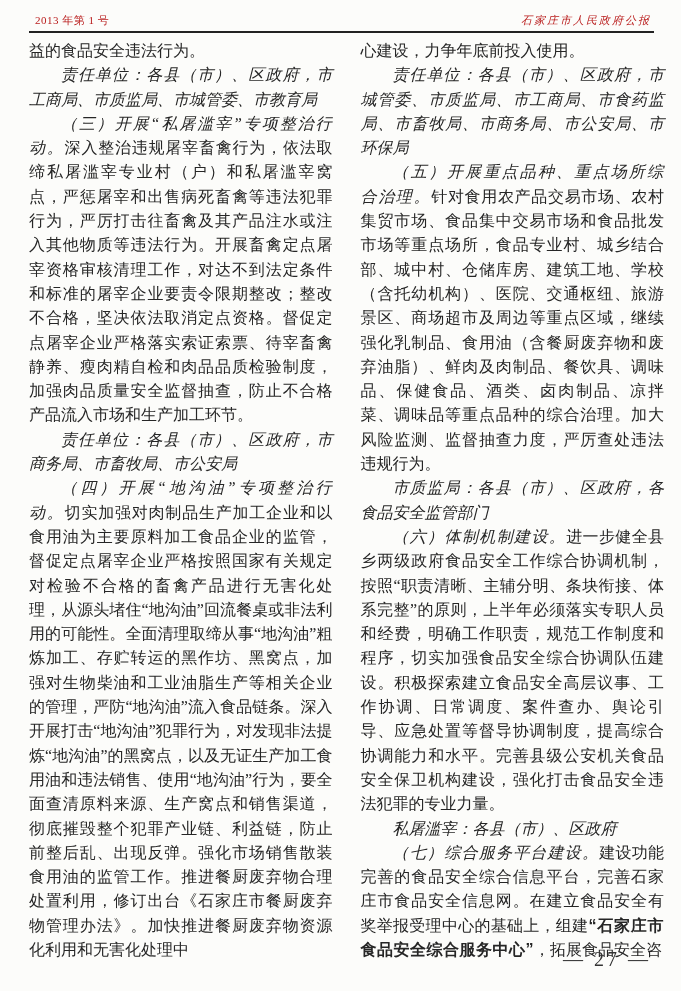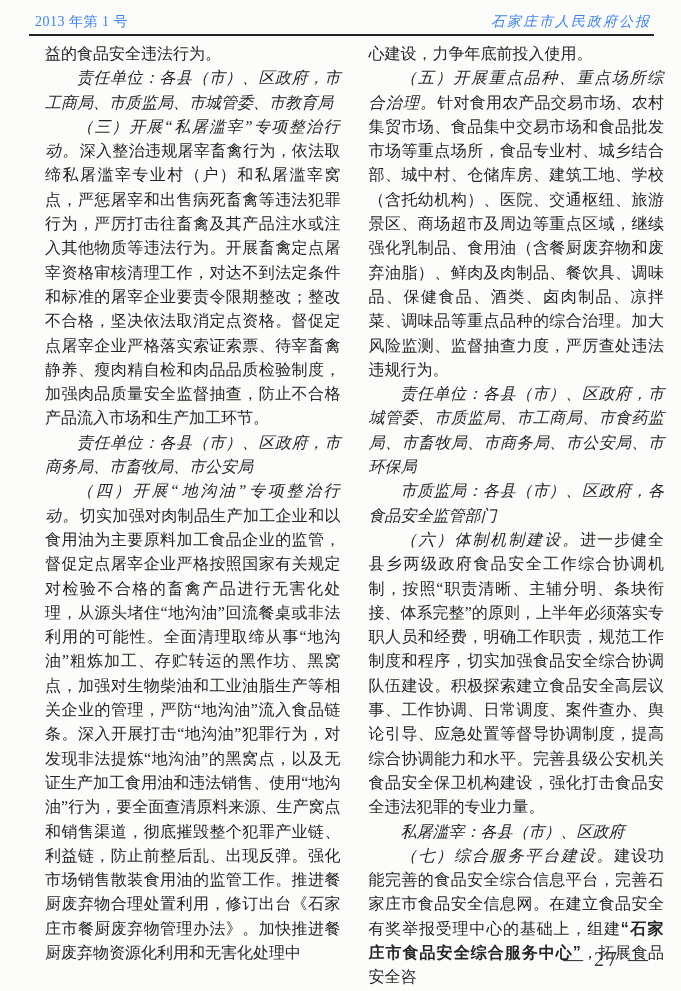--- a/index.html
+++ b/index.html
@@ -14,34 +14,34 @@
     background: #fcfcfa;
     color: #262626;
     overflow: hidden;
     box-sizing: border-box;
   }
   .page-header {
     display: flex;
     justify-content: space-between;
     align-items: baseline;
     padding: 13px 30px 0 35px;
-    font-size: 14px;
-    color: #3b82f6;
+    font-size: 11px;
+    color: #b91c1c;
   }
   .issue-no { letter-spacing: 0.5px; }
   .gazette-title { font-style: italic; letter-spacing: 2px; }
   .header-rule {
     margin: 3px 27px 0 29px;
     border-top: 2px solid #222;
     height: 0;
   }
   .columns {
     display: flex;
     gap: 28px;
-    padding: 6px 17px 0 45px;
+    padding: 6px 17px 0 29px;
     box-sizing: border-box;
   }
   .col {
     width: 306px;
     font-size: 16px;
     line-height: 24.3px;
     text-align: justify;
     text-justify: inter-ideograph;
   }
   .para { margin: 0; }
@@ -76,22 +76,22 @@
   <div class="columns">
     <section class="col" id="col-left">
         <p class="para"><span class="run-n">益的食品安全违法行为。</span></p>
         <p class="para indent"><span class="run-r">责任单位：各县（市）、区政府，市工商局、市质监局、市城管委、市教育局</span></p>
         <p class="para indent"><span class="run-k">（三）开展“私屠滥宰”专项整治行动。</span><span class="run-n">深入整治违规屠宰畜禽行为，依法取缔私屠滥宰专业村（户）和私屠滥宰窝点，严惩屠宰和出售病死畜禽等违法犯罪行为，严厉打击往畜禽及其产品注水或注入其他物质等违法行为。开展畜禽定点屠宰资格审核清理工作，对达不到法定条件和标准的屠宰企业要责令限期整改；整改不合格，坚决依法取消定点资格。督促定点屠宰企业严格落实索证索票、待宰畜禽静养、瘦肉精自检和肉品品质检验制度，加强肉品质量安全监督抽查，防止不合格产品流入市场和生产加工环节。</span></p>
         <p class="para indent"><span class="run-r">责任单位：各县（市）、区政府，市商务局、市畜牧局、市公安局</span></p>
         <p class="para indent"><span class="run-k">（四）开展“地沟油”专项整治行动。</span><span class="run-n">切实加强对肉制品生产加工企业和以食用油为主要原料加工食品企业的监管，督促定点屠宰企业严格按照国家有关规定对检验不合格的畜禽产品进行无害化处理，从源头堵住“地沟油”回流餐桌或非法利用的可能性。全面清理取缔从事“地沟油”粗炼加工、存贮转运的黑作坊、黑窝点，加强对生物柴油和工业油脂生产等相关企业的管理，严防“地沟油”流入食品链条。深入开展打击“地沟油”犯罪行为，对发现非法提炼“地沟油”的黑窝点，以及无证生产加工食用油和违法销售、使用“地沟油”行为，要全面查清原料来源、生产窝点和销售渠道，彻底摧毁整个犯罪产业链、利益链，防止前整后乱、出现反弹。强化市场销售散装食用油的监管工作。推进餐厨废弃物合理处置利用，修订出台《石家庄市餐厨废弃物管理办法》。加快推进餐厨废弃物资源化利用和无害化处理中</span></p>
       </section>
     <section class="col" id="col-right">
         <p class="para"><span class="run-n">心建设，力争年底前投入使用。</span></p>
+        <p class="para indent"><span class="run-r">责任单位：各县（市）、区政府，市城管委、市质监局、市工商局、市食药监局、市畜牧局、市商务局、市公安局、市环保局</span></p>
         <p class="para indent"><span class="run-k">（五）开展重点品种、重点场所综合治理。</span><span class="run-n">针对食用农产品交易市场、农村集贸市场、食品集中交易市场和食品批发市场等重点场所，食品专业村、城乡结合部、城中村、仓储库房、建筑工地、学校（含托幼机构）、医院、交通枢纽、旅游景区、商场超市及周边等重点区域，继续强化乳制品、食用油（含餐厨废弃物和废弃油脂）、鲜肉及肉制品、餐饮具、调味品、保健食品、酒类、卤肉制品、凉拌菜、调味品等重点品种的综合治理。加大风险监测、监督抽查力度，严厉查处违法违规行为。</span></p>
-        <p class="para indent"><span class="run-r">责任单位：各县（市）、区政府，市城管委、市质监局、市工商局、市食药监局、市畜牧局、市商务局、市公安局、市环保局</span></p>
         <p class="para indent"><span class="run-r">市质监局：各县（市）、区政府，各食品安全监管部门</span></p>
         <p class="para indent"><span class="run-k">（六）体制机制建设。</span><span class="run-n">进一步健全县乡两级政府食品安全工作综合协调机制，按照“职责清晰、主辅分明、条块衔接、体系完整”的原则，上半年必须落实专职人员和经费，明确工作职责，规范工作制度和程序，切实加强食品安全综合协调队伍建设。积极探索建立食品安全高层议事、工作协调、日常调度、案件查办、舆论引导、应急处置等督导协调制度，提高综合协调能力和水平。完善县级公安机关食品安全保卫机构建设，强化打击食品安全违法犯罪的专业力量。</span></p>
         <p class="para indent"><span class="run-r">私屠滥宰：各县（市）、区政府</span></p>
         <p class="para indent"><span class="run-k">（七）综合服务平台建设。</span><span class="run-n">建设功能完善的食品安全综合信息平台，完善石家庄市食品安全信息网。在建立食品安全有奖举报受理中心的基础上，组建</span><span class="run-b">“石家庄市食品安全综合服务中心”</span><span class="run-n">，拓展食品安全咨</span></p>
       </section>
   </div>
   <div class="page-footer">
     <span>— 27 —</span>
   </div>
 </div>

